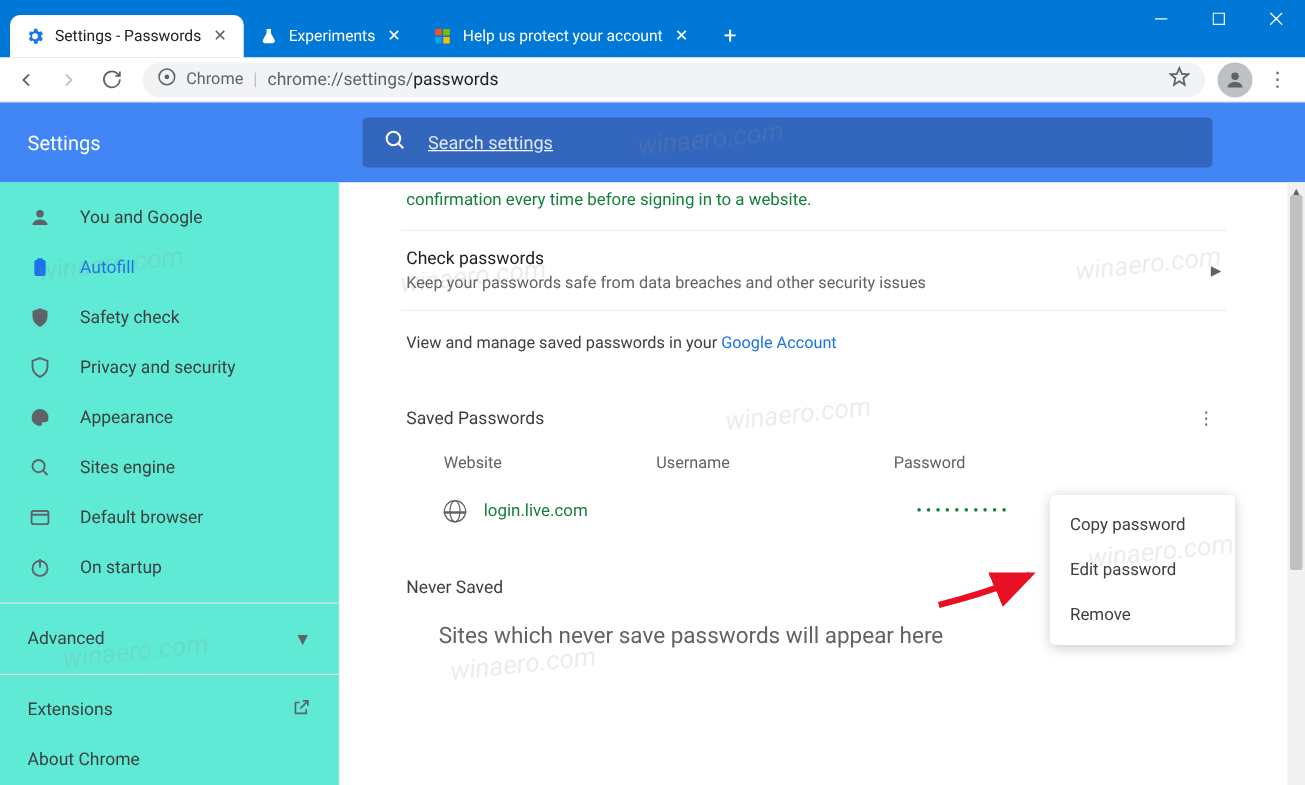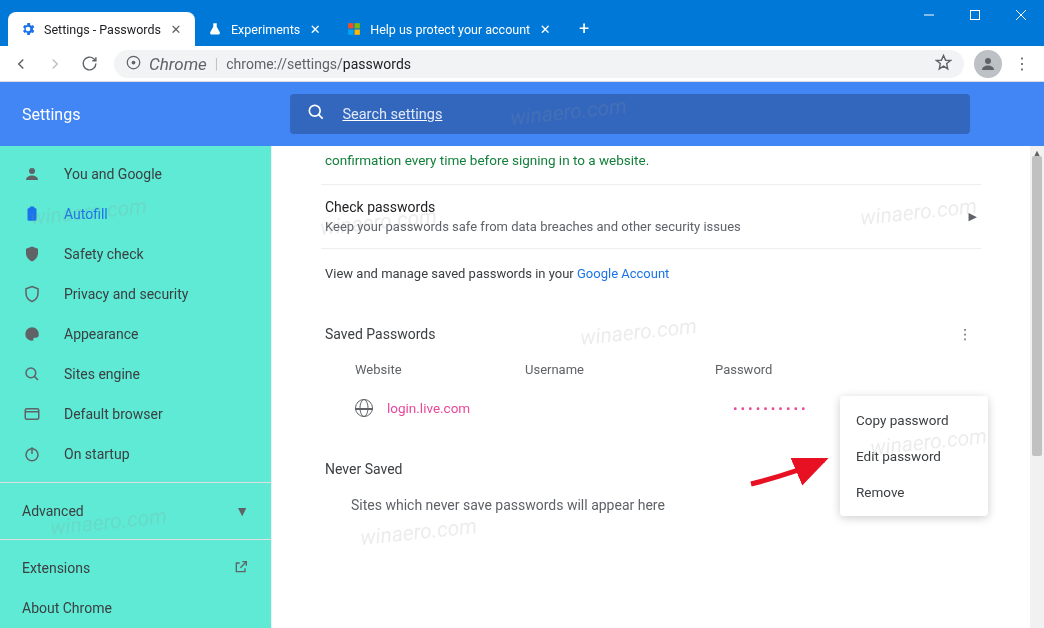--- a/index.html
+++ b/index.html
@@ -17,21 +17,21 @@
 
 .win-controls { margin-left: auto; display: flex; height: 30px; }
 .win-btn { width: 46px; display: flex; align-items: center; justify-content: center; color: #fff; }
 .win-btn svg { width: 10px; height: 10px; }
 
 
 .toolbar { height: 36px; background: #fff; display: flex; align-items: center; padding: 0 6px; gap: 4px; border-bottom: 1px solid #dadce0; }
 .nav-btn { width: 30px; height: 30px; display: flex; align-items: center; justify-content: center; border-radius: 50%; color: #5f6368; }
 .nav-btn.disabled { color: #bdc1c6; }
 .omnibox { flex: 1; height: 28px; background: #f1f3f4; border-radius: 14px; display: flex; align-items: center; padding: 0 12px; gap: 8px; font-size: 14px; margin: 0 6px; }
-.omnibox .secure { color: #5f6368; font-size: 17px; font-style: italic; }
+.omnibox .secure { color: #5f6368; font-size: 13px; }
 .omnibox .pipe { color: #c0c0c0; }
 .omnibox .url-pre { color: #5f6368; }
 .omnibox .url-path { color: #202124; }
 .star-btn { color: #5f6368; margin-left: auto; }
 .avatar-btn { width: 28px; height: 28px; border-radius: 50%; background: #bdc1c6; display: flex; align-items: center; justify-content: center; }
 .kebab { color: #5f6368; padding: 0 8px; }
 
 
 .settings-bar { height: 64px; background: #4285f4; display: flex; align-items: center; padding-left: 22px; }
 .settings-title { color: #fff; font-size: 16px; }
@@ -68,31 +68,31 @@
 .link { color: #1a73e8; }
 
 .section-hdr { display: flex; align-items: center; justify-content: space-between; padding: 30px 4px 10px; font-size: 14px; color: #3c4043; }
 .more-btn { color: #5f6368; width: 24px; text-align:center; }
 
 .table-hdr { display: flex; padding: 10px 4px 12px; font-size: 13px; color: #5f6368; }
 .col-site { width: 200px; padding-left: 30px;}
 .col-user { width: 190px; }
 .col-pass { flex: 1; }
 
-.pw-row { display: flex; align-items: center; padding: 10px 4px; font-size: 13.5px; color: #ec4899; }
+.pw-row { display: flex; align-items: center; padding: 10px 4px; font-size: 13.5px; color: #15803d; }
 .pw-row .globe { width: 18px; height: 18px; border: 1.5px solid #5f6368; border-radius: 50%; margin-left: 30px; margin-right: 14px; position: relative; }
 .pw-row .globe::before { content:""; position:absolute; left:50%; top:-1px; bottom:-1px; width:7px; border:1.5px solid #5f6368; border-radius:50%; transform:translateX(-50%);}
 .pw-row .globe::after { content:""; position:absolute; top:50%; left:-1px; right:-1px; height:1.5px; background:#5f6368;}
 .pw-row .site { width: 156px; }
 .pw-row .user { width: 190px; }
 .pw-row .blur { width: 80px; height: 16px; background: radial-gradient(ellipse at center, #e8e8e8 0%, #f7f7f7 70%); border-radius: 8px; filter: blur(1px);}
 .pw-row .pw { flex: 1; letter-spacing: 3px; }
 
 .never-hdr { padding: 34px 4px 6px; font-size: 14px; color: #3c4043; }
-.never-msg { padding: 14px 4px 10px 30px; font-size: 14px; color: #5f6368; }
+.never-msg { padding: 14px 4px 10px 30px; font-size: 18px; color: #5f6368; }
 
 
 .context-menu { position: absolute; right: 56px; top: 396px; width: 148px; background: #fff; border-radius: 4px; box-shadow: 0 2px 10px rgba(0,0,0,0.2); padding: 6px 0; }
 .menu-item { padding: 10px 16px; font-size: 13.5px; color: #3c4043; cursor: pointer; }
 
 
 .red-arrow { position: absolute; left: 746px; top: 444px; pointer-events: none; }
 
 
 .wm { position: absolute; color: rgba(150,150,150,0.18); font-size: 21px; font-style: italic; transform: rotate(-6deg); pointer-events: none; user-select: none; }

